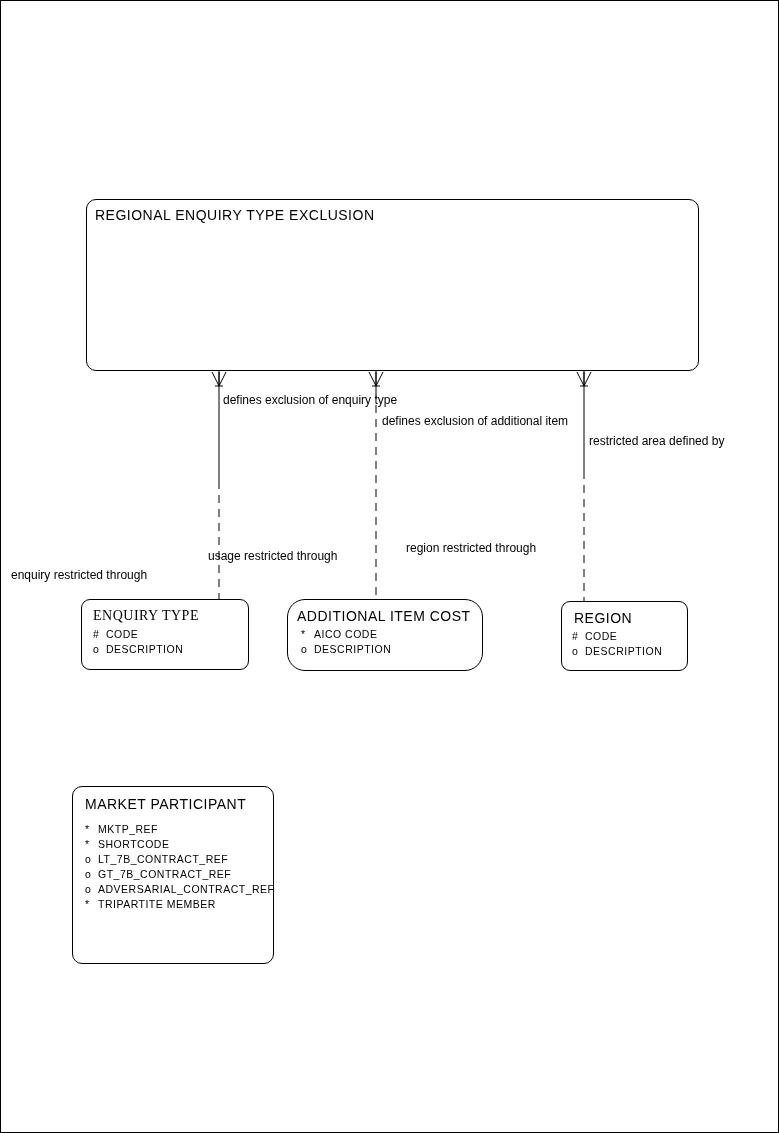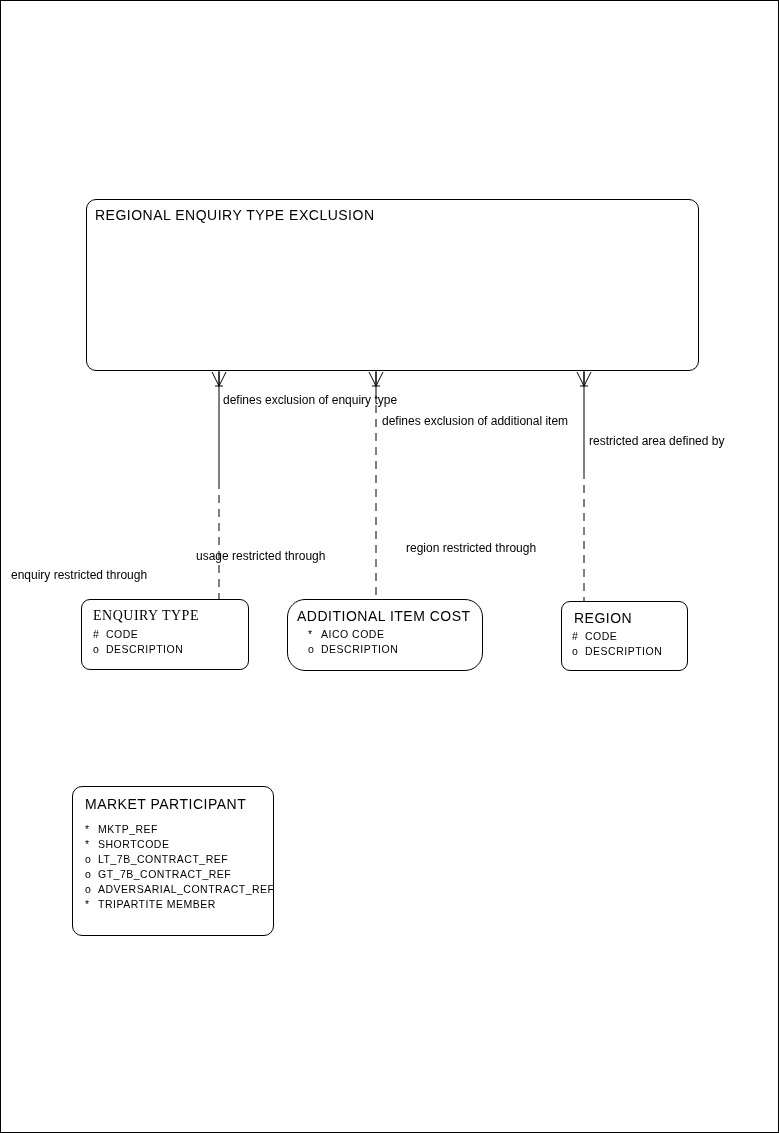--- a/index.html
+++ b/index.html
@@ -75,38 +75,38 @@
 
   <div class="entity" style="left:85px;top:198px;width:613px;height:172px;">
     <div class="title" style="margin:7px 0 0 8px;">REGIONAL ENQUIRY TYPE EXCLUSION</div>
   </div>
 
   <div class="rel-label" style="left:222px;top:392px;">defines exclusion of enquiry type</div>
   <div class="rel-label" style="left:381px;top:413px;">defines exclusion of additional item</div>
   <div class="rel-label" style="left:588px;top:433px;">restricted area defined by</div>
 
   <div class="rel-label" style="left:10px;top:567px;">enquiry restricted through</div>
-  <div class="rel-label" style="left:195px;top:548px;">usage restricted through</div>
+  <div class="rel-label" style="left:207px;top:548px;">usage restricted through</div>
   <div class="rel-label" style="left:405px;top:540px;">region restricted through</div>
 
   <div class="entity" style="left:80px;top:598px;width:168px;height:71px;border-radius:9px;">
     <div class="title" style="margin:8px 0 0 11px;font-family:Liberation Serif, serif;">ENQUIRY TYPE</div>
     <div class="attrs" style="margin-left:11px;">
       <div class="attr">
         <span class="m">#</span><span>CODE</span>
       </div>
       <div class="attr">
         <span class="m">o</span><span>DESCRIPTION</span>
       </div>
     </div>
   </div>
 
   <div class="entity" style="left:286px;top:598px;width:196px;height:72px;border-radius:18px;">
     <div class="title" style="margin:8px 0 0 9px;">ADDITIONAL ITEM COST</div>
-    <div class="attrs" style="margin-left:20px;">
+    <div class="attrs" style="margin-left:13px;">
       <div class="attr">
         <span class="m">*</span><span>AICO CODE</span>
       </div>
       <div class="attr">
         <span class="m">o</span><span>DESCRIPTION</span>
       </div>
     </div>
   </div>
 
   <div class="entity" style="left:560px;top:600px;width:127px;height:70px;border-radius:9px;">
@@ -114,21 +114,21 @@
     <div class="attrs" style="margin-left:10px;">
       <div class="attr">
         <span class="m">#</span><span>CODE</span>
       </div>
       <div class="attr">
         <span class="m">o</span><span>DESCRIPTION</span>
       </div>
     </div>
   </div>
 
-  <div class="entity" style="left:71px;top:785px;width:202px;height:150px;">
+  <div class="entity" style="left:71px;top:785px;width:202px;height:178px;">
     <div class="title" style="margin:9px 0 0 12px;">MARKET PARTICIPANT</div>
     <div class="attrs" style="margin-left:12px;margin-top:10px;">
       <div class="attr">
         <span class="m">*</span><span>MKTP_REF</span>
       </div>
       <div class="attr">
         <span class="m">*</span><span>SHORTCODE</span>
       </div>
       <div class="attr">
         <span class="m">o</span><span>LT_7B_CONTRACT_REF</span>

